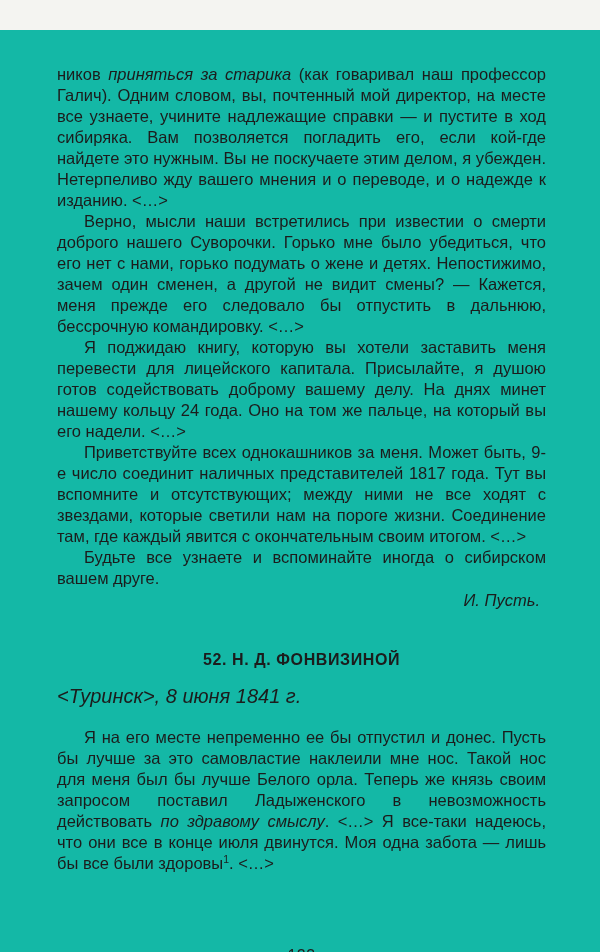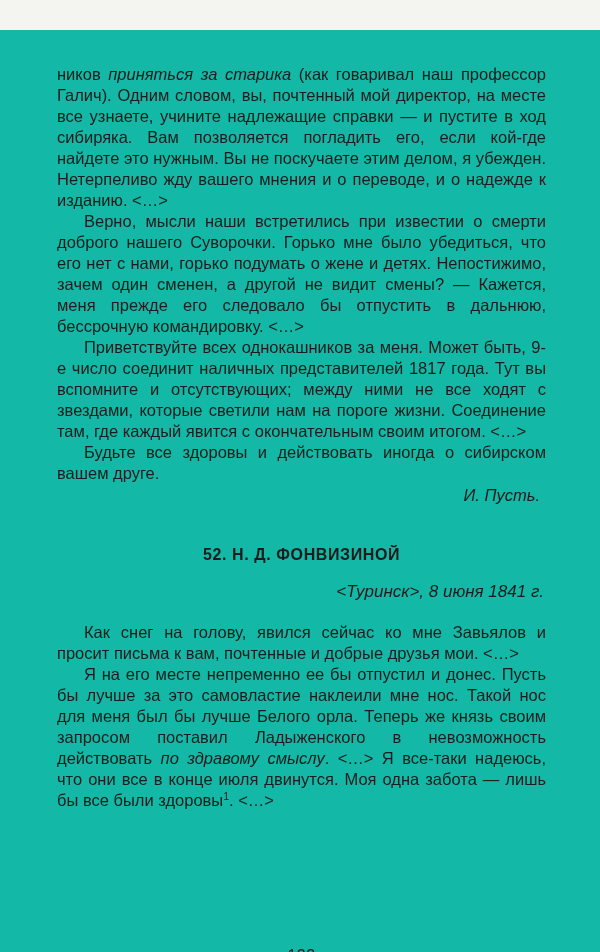--- a/index.html
+++ b/index.html
@@ -31,23 +31,23 @@
   }
   .letter-heading {
     text-align: center;
     font-size: 16px;
     font-weight: bold;
     letter-spacing: 0.6px;
     margin-top: 38px;
     flex-shrink: 0;
   }
   .dateline {
-    text-align: right;
+    text-align: left;
     font-style: italic;
-    font-size: 17px;
+    font-size: 20px;
     text-indent: 0;
     margin-top: 16px;
     padding-right: 2px;
     flex-shrink: 0;
   }
   .letter-body-2 { margin-top: 20px; }
   sup.footnote {
     font-size: 10.5px;
     vertical-align: super;
     line-height: 0;
@@ -62,29 +62,29 @@
   }
 </style>
 </head>
 <body>
 
 <div class="page">
 
   <div class="letter-body-1">
     <p class="no-indent"><span>ников </span><span class="italic">приняться за старика</span><span> (как говаривал наш профессор Галич). Одним словом, вы, почтенный мой директор, на месте все узнаете, учините надлежащие справки — и пустите в ход сибиряка. Вам позволяется погладить его, если кой-где найдете это нужным. Вы не поскучаете этим делом, я убежден. Нетерпеливо жду вашего мнения и о переводе, и о надежде к изданию. &lt;…&gt;</span></p>
     <p>Верно, мысли наши встретились при известии о смерти доброго нашего Суворочки. Горько мне было убедиться, что его нет с нами, горько подумать о жене и детях. Непостижимо, зачем один сменен, а другой не видит смены? — Кажется, меня прежде его следовало бы отпустить в дальнюю, бессрочную командировку. &lt;…&gt;</p>
+    <p>Я поджидаю книгу, которую вы хотели заставить меня перевести для лицейского капитала. Присылайте, я душою готов содействовать доброму вашему делу. На днях минет нашему кольцу 24 года. Оно на том же пальце, на который вы его надели. &lt;…&gt;</p>
     <p>Приветствуйте всех однокашников за меня. Может быть, 9-е число соединит наличных представителей 1817 года. Тут вы вспомните и отсутствующих; между ними не все ходят с звездами, которые светили нам на пороге жизни. Соединение там, где каждый явится с окончательным своим итогом. &lt;…&gt;</p>
-    <p>Будьте все здоровы и действовать иногда о сибирском вашем друге.</p>
+    <p>Будьте все узнаете и вспоминайте иногда о сибирском вашем друге.</p>
     <p class="signature">И. Пусть.</p>
   </div>
 
   <h2 class="letter-heading">52. Н. Д. ФОНВИЗИНОЙ</h2>
 
   <p class="dateline">&lt;Туринск&gt;, 8 июня 1841 г.</p>
 
   <div class="letter-body-2">
-    <p>Как снег на голову, явился сейчас ко мне Завьялов и просит письма к вам, почтенные и добрые друзья мои. &lt;…&gt;</p>
     <p><span>Я на его месте непременно ее бы отпустил и донес. Пусть бы лучше за это самовластие наклеили мне нос. Такой нос для меня был бы лучше Белого орла. Теперь же князь своим запросом поставил Ладыженского в невозможность действовать </span><span class="italic">по здравому смыслу</span><span>. &lt;…&gt; Я все-таки надеюсь, что они все в конце июля двинутся. Моя одна забота — лишь бы все были здоровы</span><sup class="footnote">1</sup><span>. &lt;…&gt;</span></p>
   </div>
 
   <div class="page-number">123</div>
 
 </div>
 
 </body></html>

